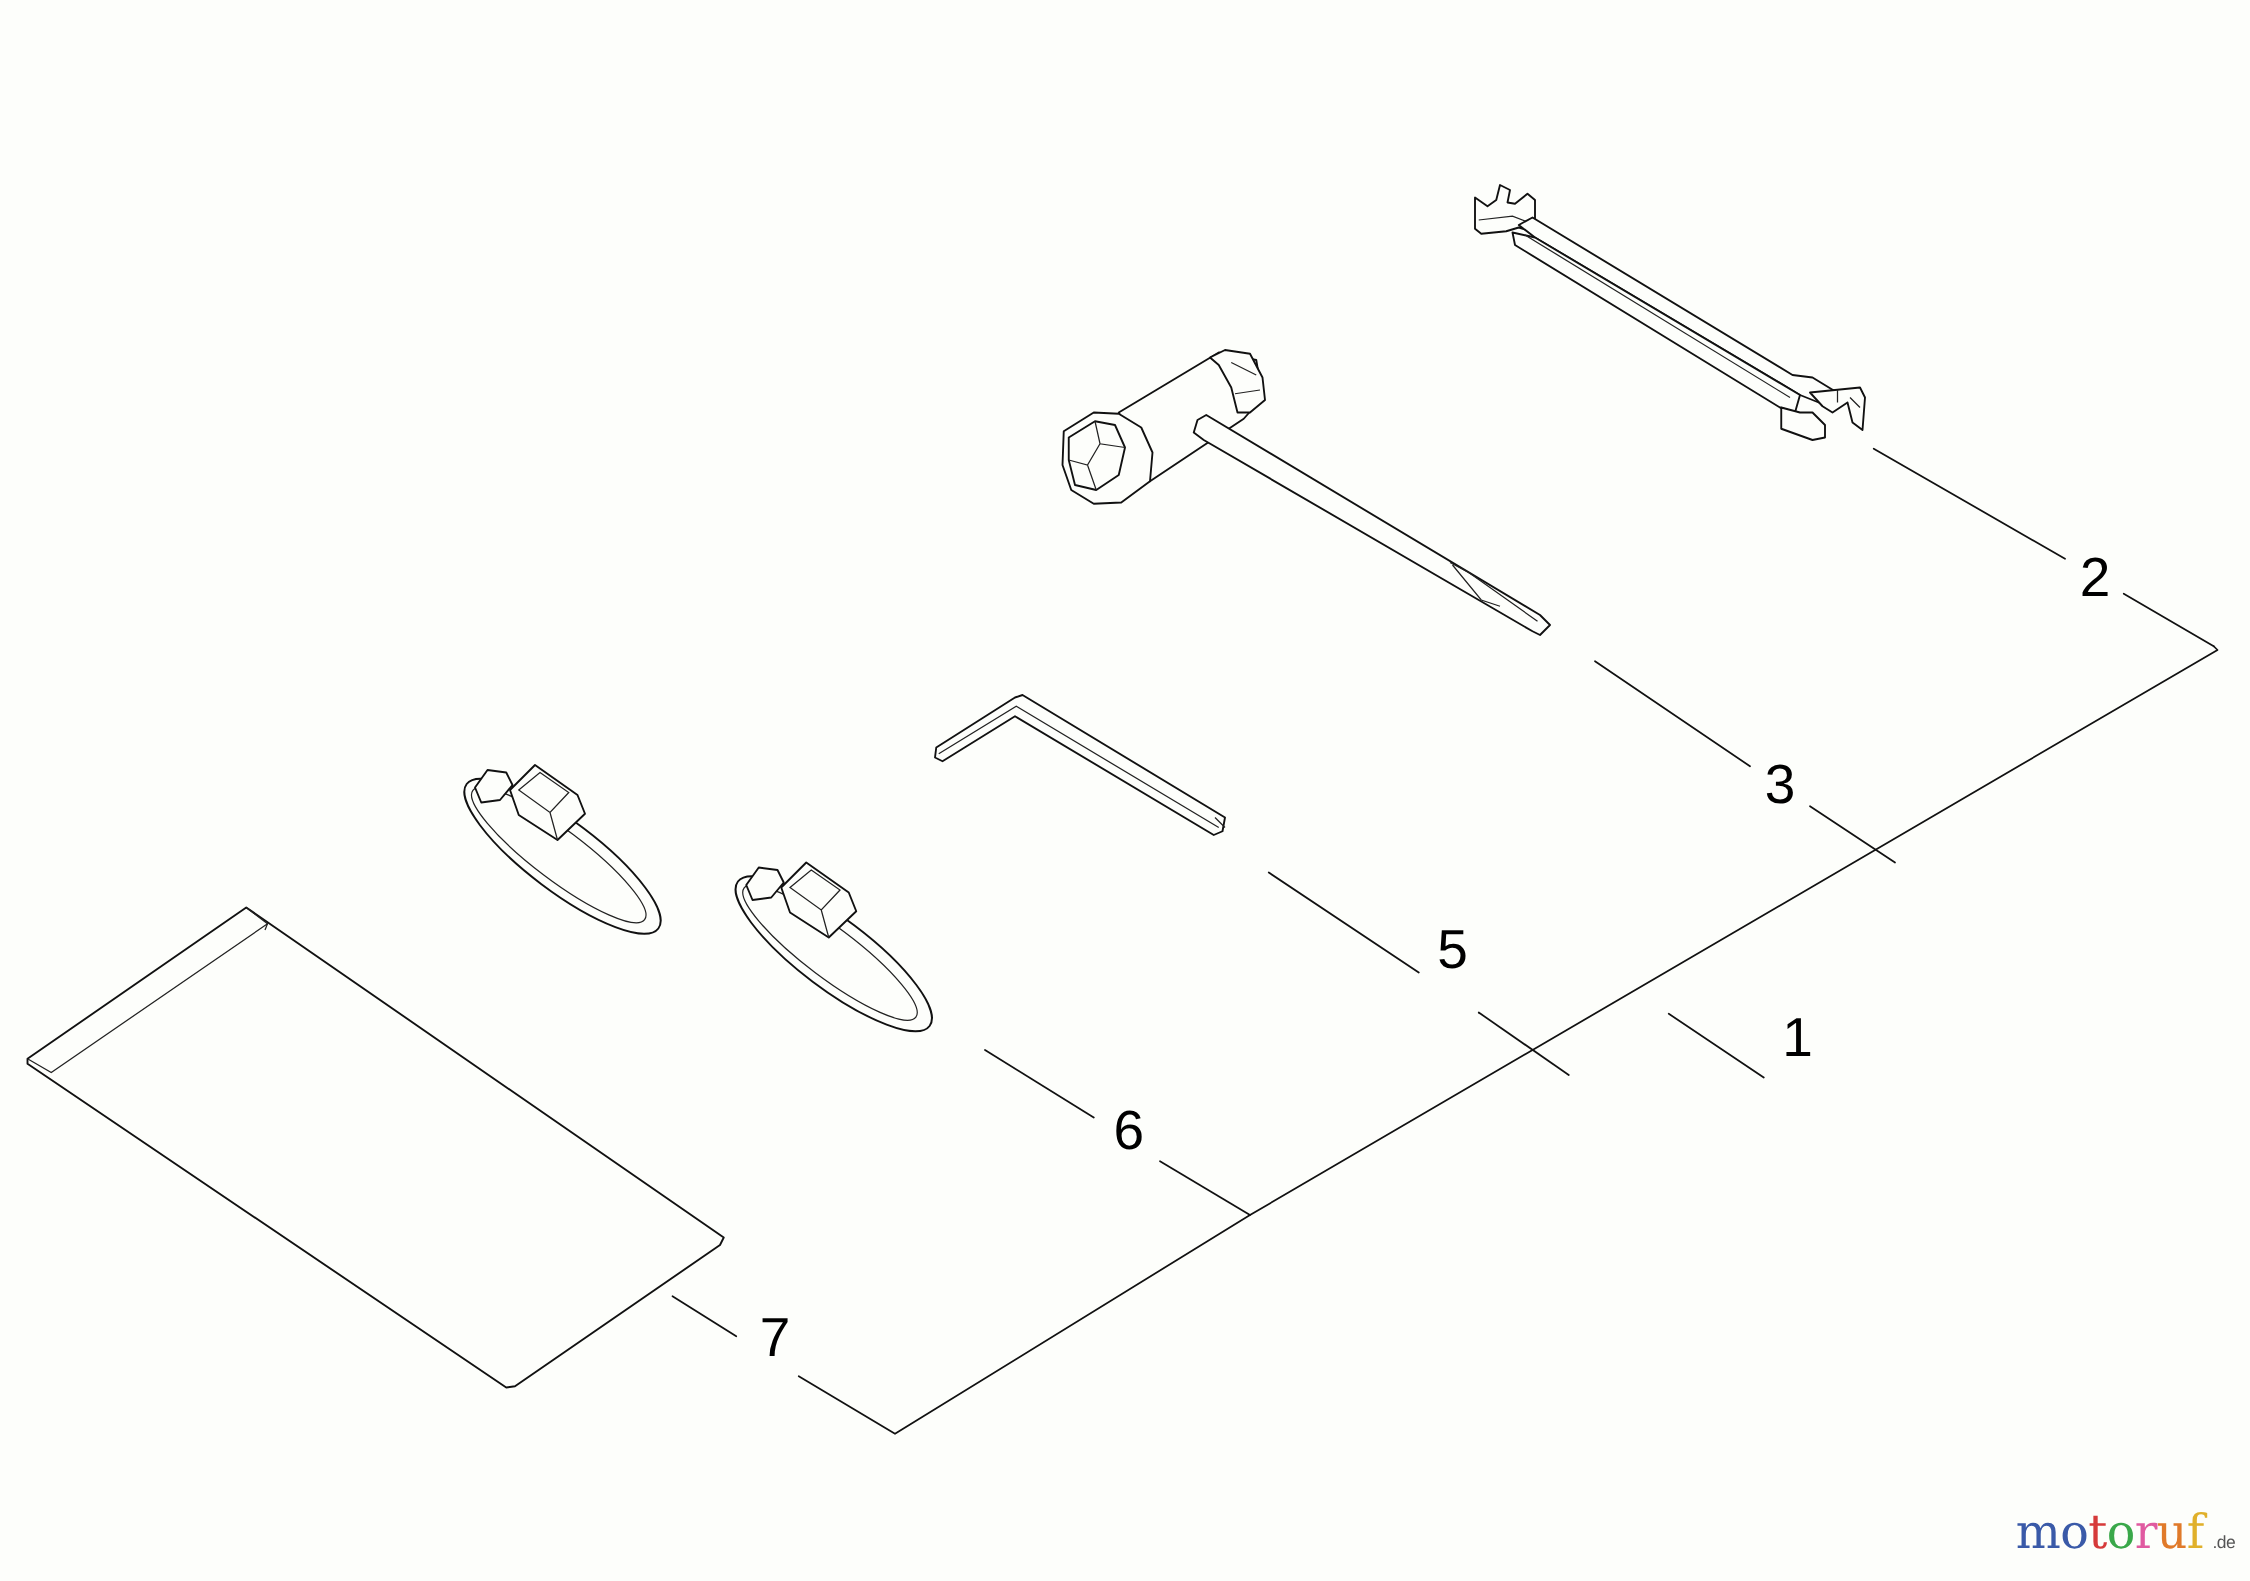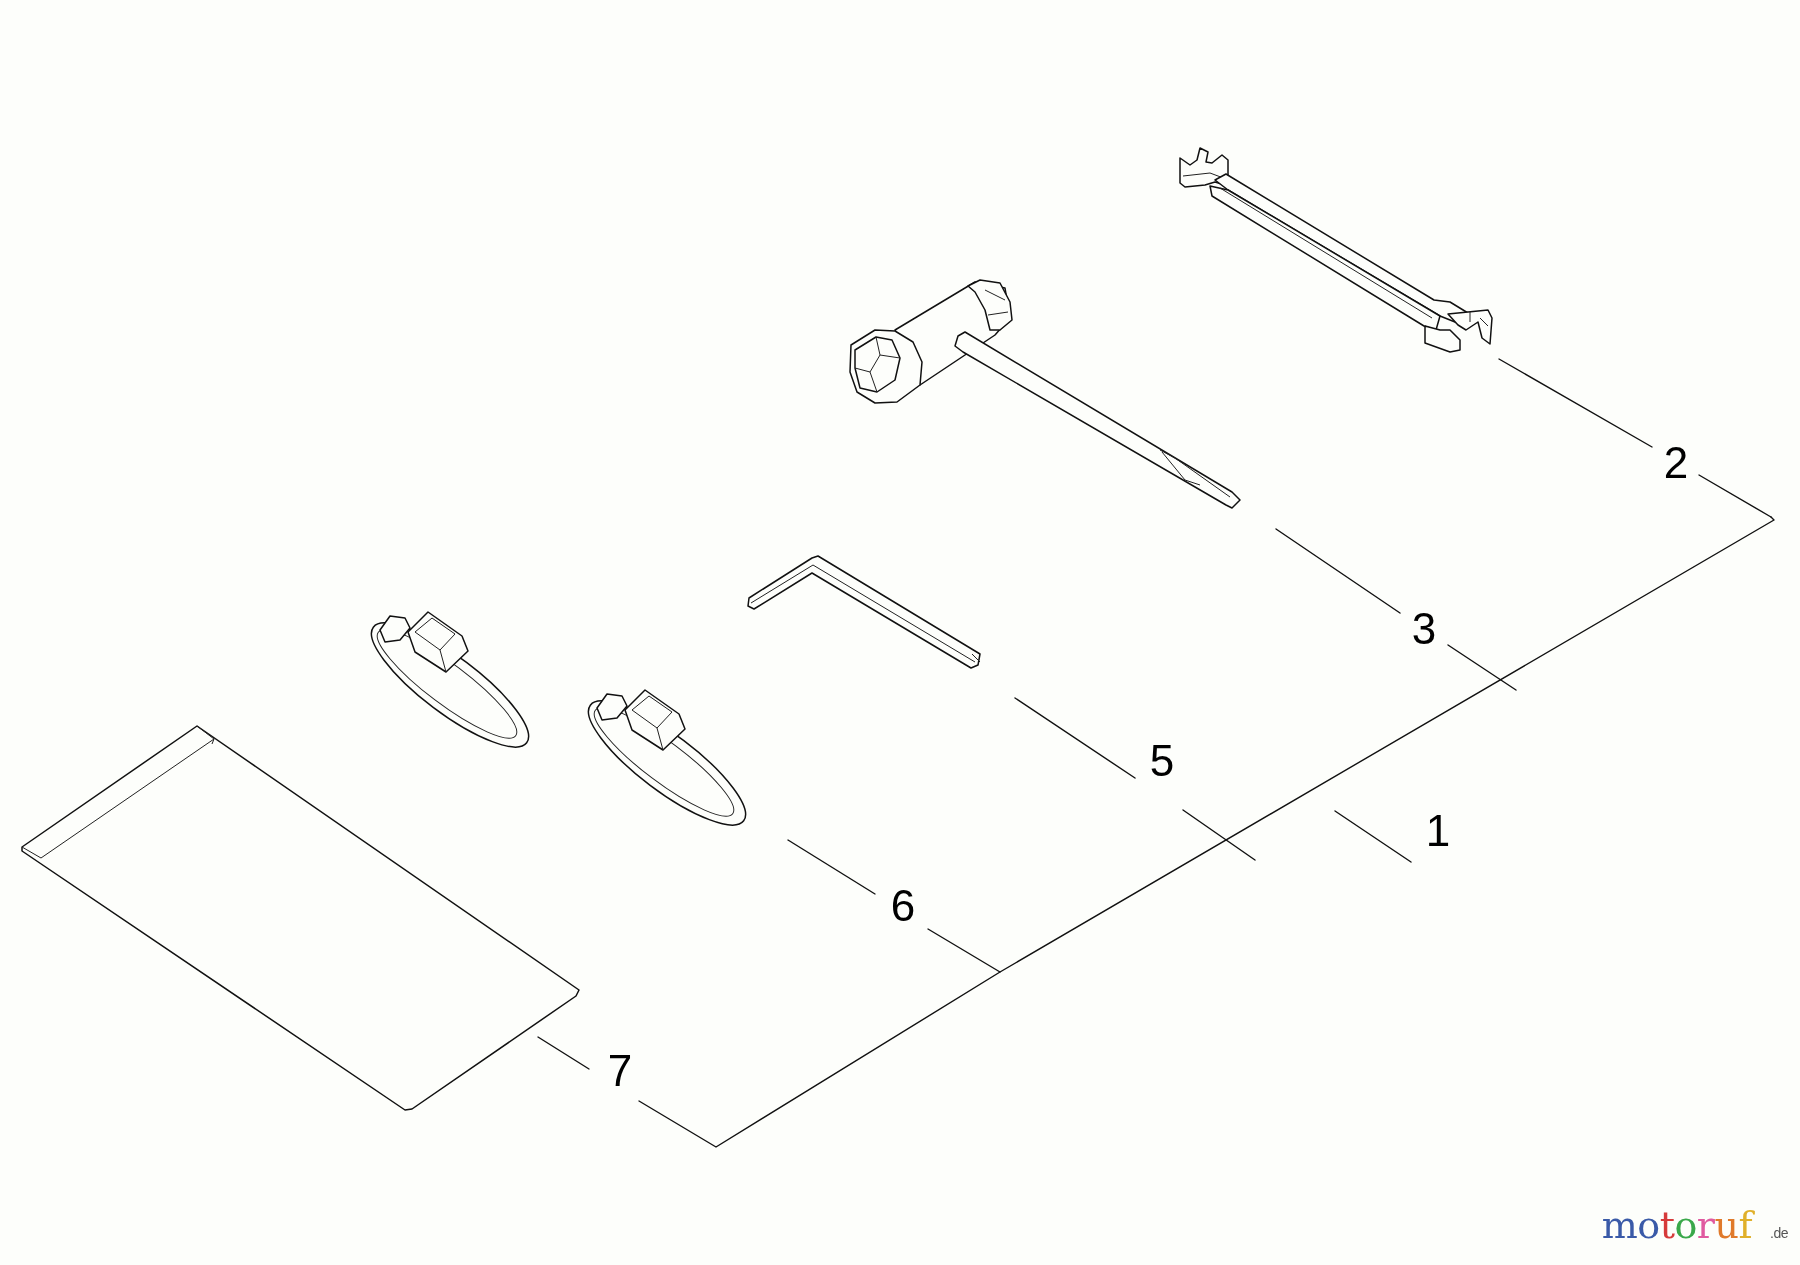--- a/index.html
+++ b/index.html
@@ -4,21 +4,21 @@
 <style>
   html, body { margin: 0; padding: 0; background: #fdfefb; }
   body { width: 1800px; height: 1265px; position: relative; overflow: hidden; font-family: "Liberation Sans", sans-serif; }
   #diagram { position: absolute; left: 0; top: 0; width: 1800px; height: 1265px; }
   .ln { stroke: #111; stroke-width: 1.4; fill: none; stroke-linecap: round; stroke-linejoin: round; }
   .part { stroke: #111; stroke-width: 1.5; fill: #fdfefb; stroke-linejoin: round; stroke-linecap: round; }
   .thin { stroke: #222; stroke-width: 1; fill: none; }
   .callout { font-family: "Liberation Sans", sans-serif; font-size: 44px; fill: #000; text-anchor: middle; dominant-baseline: central; }
   .watermark { position: absolute; right: 12px; bottom: 18px; font-family: "DejaVu Serif", serif; font-size: 38px; letter-spacing: -0.5px; }
   .watermark span { display: inline-block; }
-  .watermark .tld { font-family: "Liberation Sans", sans-serif; font-size: 14px; color: #555; margin-left: 18px; }
+  .watermark .tld { font-family: "Liberation Sans", sans-serif; font-size: 14px; color: #555; margin-left: 7px; }
 </style>
 </head>
 <body>
 
 <svg id="diagram" viewBox="0 0 1800 1265" xmlns="http://www.w3.org/2000/svg">
 
   <g>
     <polyline class="ln" points="1771,517 1774,520 1000,972 716,1147 639,1101"></polyline>
   </g>
 

